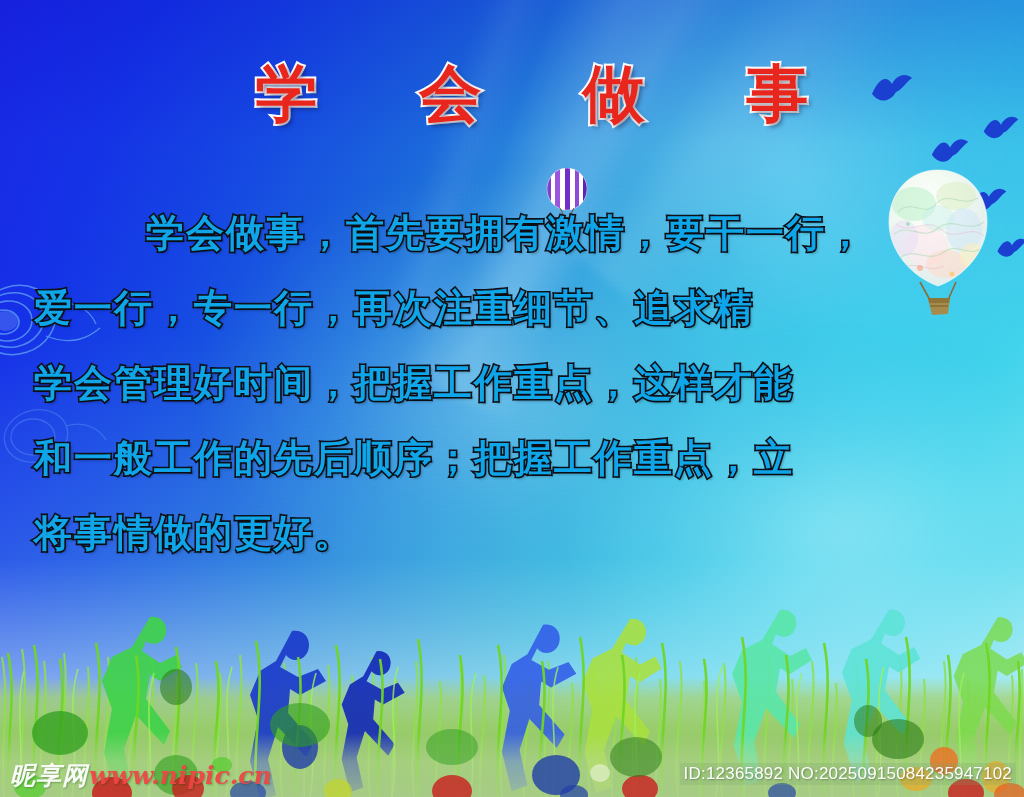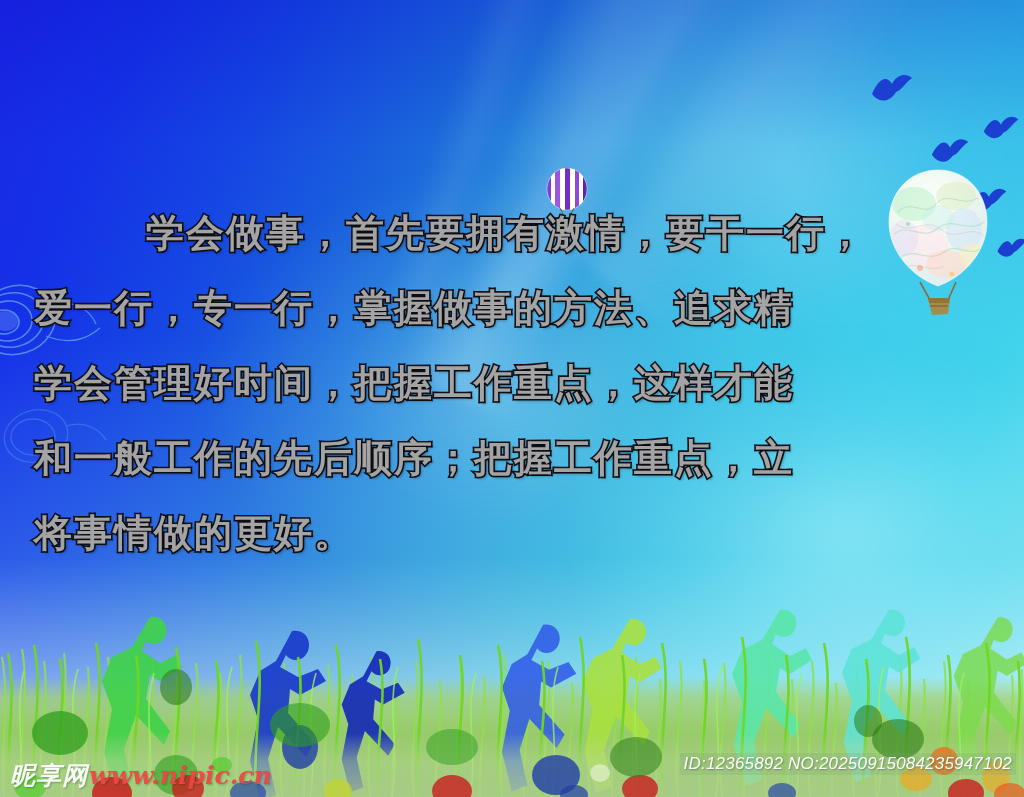--- a/index.html
+++ b/index.html
@@ -184,21 +184,21 @@
 
   .body-text {
     position: absolute;
     left: 34px;
     right: 26px;
     top: 196px;
     font-family: "DejaVu Sans", "Liberation Sans", sans-serif;
     font-weight: bold;
     font-size: 38px;
     line-height: 75px;
-    color: #a3a3a3;
+    color: #0ea5e9;
     -webkit-text-stroke: 3.2px #101018;
     paint-order: stroke fill;
     text-shadow: 2px 2px 3px rgba(0,0,0,0.35);
     letter-spacing: 2px;
   }
   .body-line { white-space: nowrap; height: 75px; }
   .body-line.indent { padding-left: 112px; }
 
   
   .watermark {
@@ -224,30 +224,29 @@
     font-style: italic;
     font-weight: bold;
     font-size: 25px;
     color: #ef4444;
     text-shadow: 1px 1px 2px rgba(0,60,0,0.35);
   }
 
   .idline {
     position: absolute;
     right: 8px;
-    bottom: 22px;
+    bottom: 12px;
     font-family: "Liberation Sans", sans-serif;
     font-size: 17px;
     color: #ffffff;
     letter-spacing: 0.2px;
     text-shadow: 1px 1px 2px rgba(0,0,0,0.3);
     background: rgba(120,160,110,0.22);
     padding: 1px 4px;
     white-space: nowrap;
-    font-style: italic;
   }
 </style>
 </head>
 <body>
 
 <div id="poster">
 
   <div class="sky-base"></div>
   <div class="sky-glow-a"></div>
   <div class="sky-glow-b"></div>
@@ -352,24 +351,27 @@
       <circle cx="66" cy="106" r="2.4" fill="#ffc24a" opacity="0.6"></circle>
       <circle cx="22" cy="56" r="2" fill="#7bd6a0" opacity="0.6"></circle>
     </g>
     <path d="M52 2 C82 2 101 26 101 54 C101 82 80 108 52 118 C24 108 3 82 3 54 C3 26 22 2 52 2 Z" fill="none" stroke="rgba(255,255,255,0.55)" stroke-width="1"></path>
     <path d="M34 114 L44 132 M70 114 L62 132" stroke="#8a6a3a" stroke-width="1.6" fill="none"></path>
     <path d="M42 130 L64 130 L62 146 L46 147 Z" fill="#a58a4a"></path>
     <path d="M42 130 L64 130 L63 135 L43 135 Z" fill="#8f7438"></path>
     <path d="M44 138 L62 138" stroke="#7c6430" stroke-width="1.2"></path>
   </svg>
 
+  <div class="title">
+    <span class="title-inner">学 会 做 事</span>
+  </div>
 
   <div class="body-text">
     <div class="body-line indent">学会做事，首先要拥有激情，要干一行，</div>
-    <div class="body-line">爱一行，专一行，掌握做事的方法、追求精</div>
+    <div class="body-line">爱一行，专一行，再次注重细节、追求精</div>
     <div class="body-line">学会管理好时间，把握工作重点，这样才能</div>
     <div class="body-line">和一般工作的先后顺序；把握工作重点，立</div>
     <div class="body-line">将事情做的更好。</div>
   </div>
 
   <div class="ground">
     <div class="meadow"></div>
 
     
     <svg width="1024" height="236" viewBox="0 0 1024 236" style="position:absolute;left:0;top:0;">

